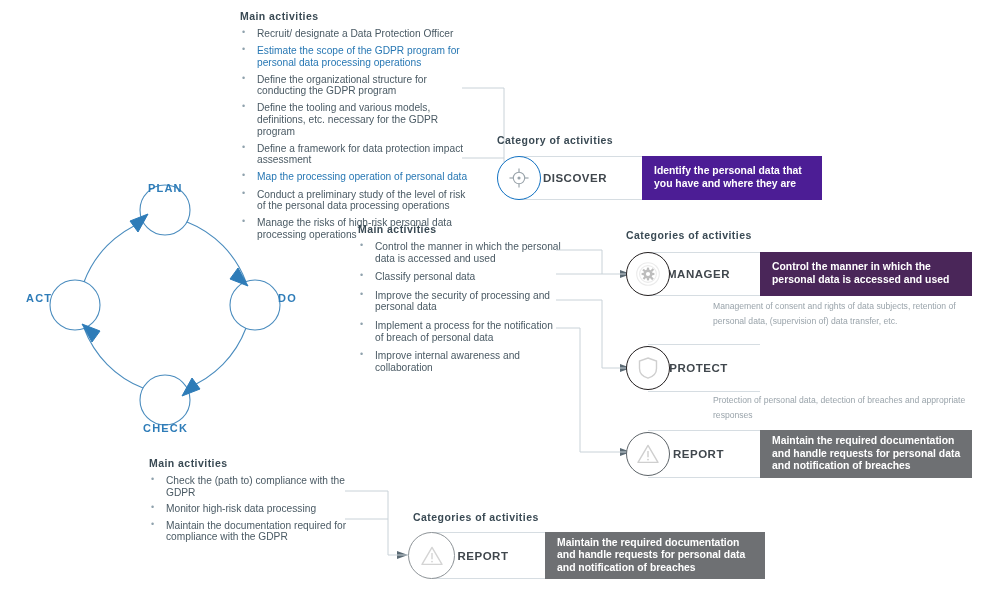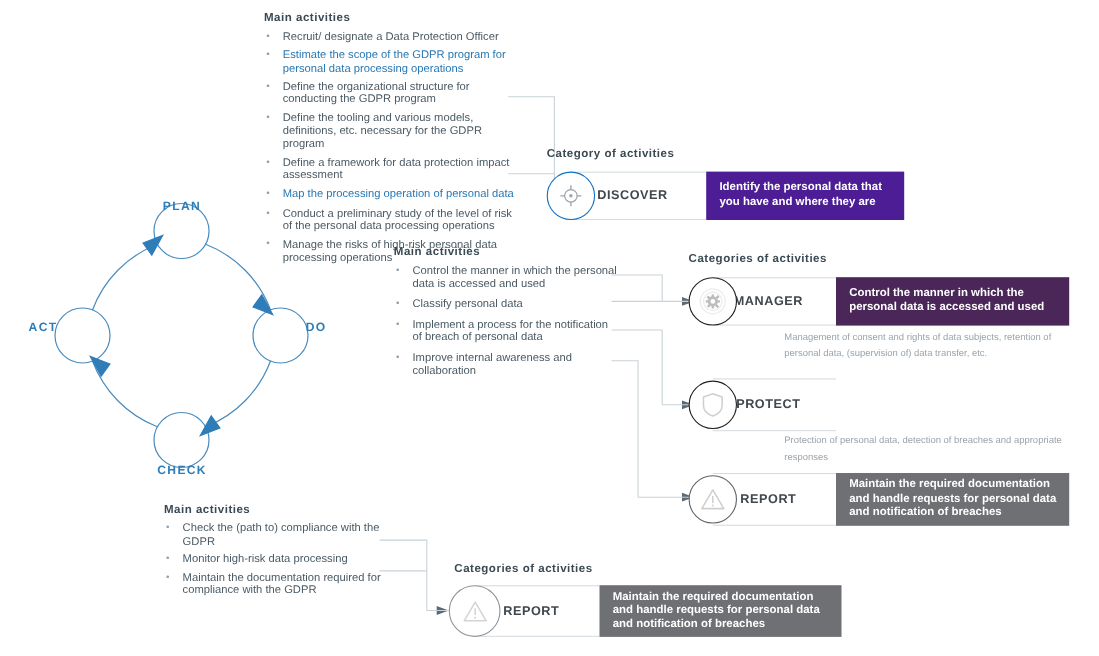--- a/index.html
+++ b/index.html
@@ -158,20 +158,21 @@
     <div class="pdca-label" style="left:238px; top:132px;">DO</div>
     <div class="pdca-label" style="left:103px; top:262px;">CHECK</div>
     <div class="pdca-label" style="left:-14px; top:132px;">ACT</div>
   </div>
 
   <div class="section-title" style="left:358px; top:223px;">Main activities</div>
 
   <div class="bullets" style="left:358px; top:241px; width:205px;">
     <div class="bullet" style="margin-bottom:7px;">Control the manner in which the personal data is accessed and used</div>
     <div class="bullet" style="margin-bottom:7px;">Classify personal data</div>
+    <div class="bullet" style="margin-bottom:7px;">Improve the security of processing and personal data</div>
     <div class="bullet" style="margin-bottom:7px;">Implement a process for the notification of breach of personal data</div>
     <div class="bullet" style="margin-bottom:7px;">Improve internal awareness and collaboration</div>
   </div>
 
   <svg class="conn" style="left:556px; top:246px;" width="90" height="215">
     <path d="M0,4 L46,4 L46,28"></path>
     <path d="M0,28 L46,28"></path>
     <polygon points="64,24 75,28 64,32"></polygon>
     <line x1="46" y1="28" x2="75" y2="28"></line>
     <path d="M0,54 L46,54 L46,122"></path>

